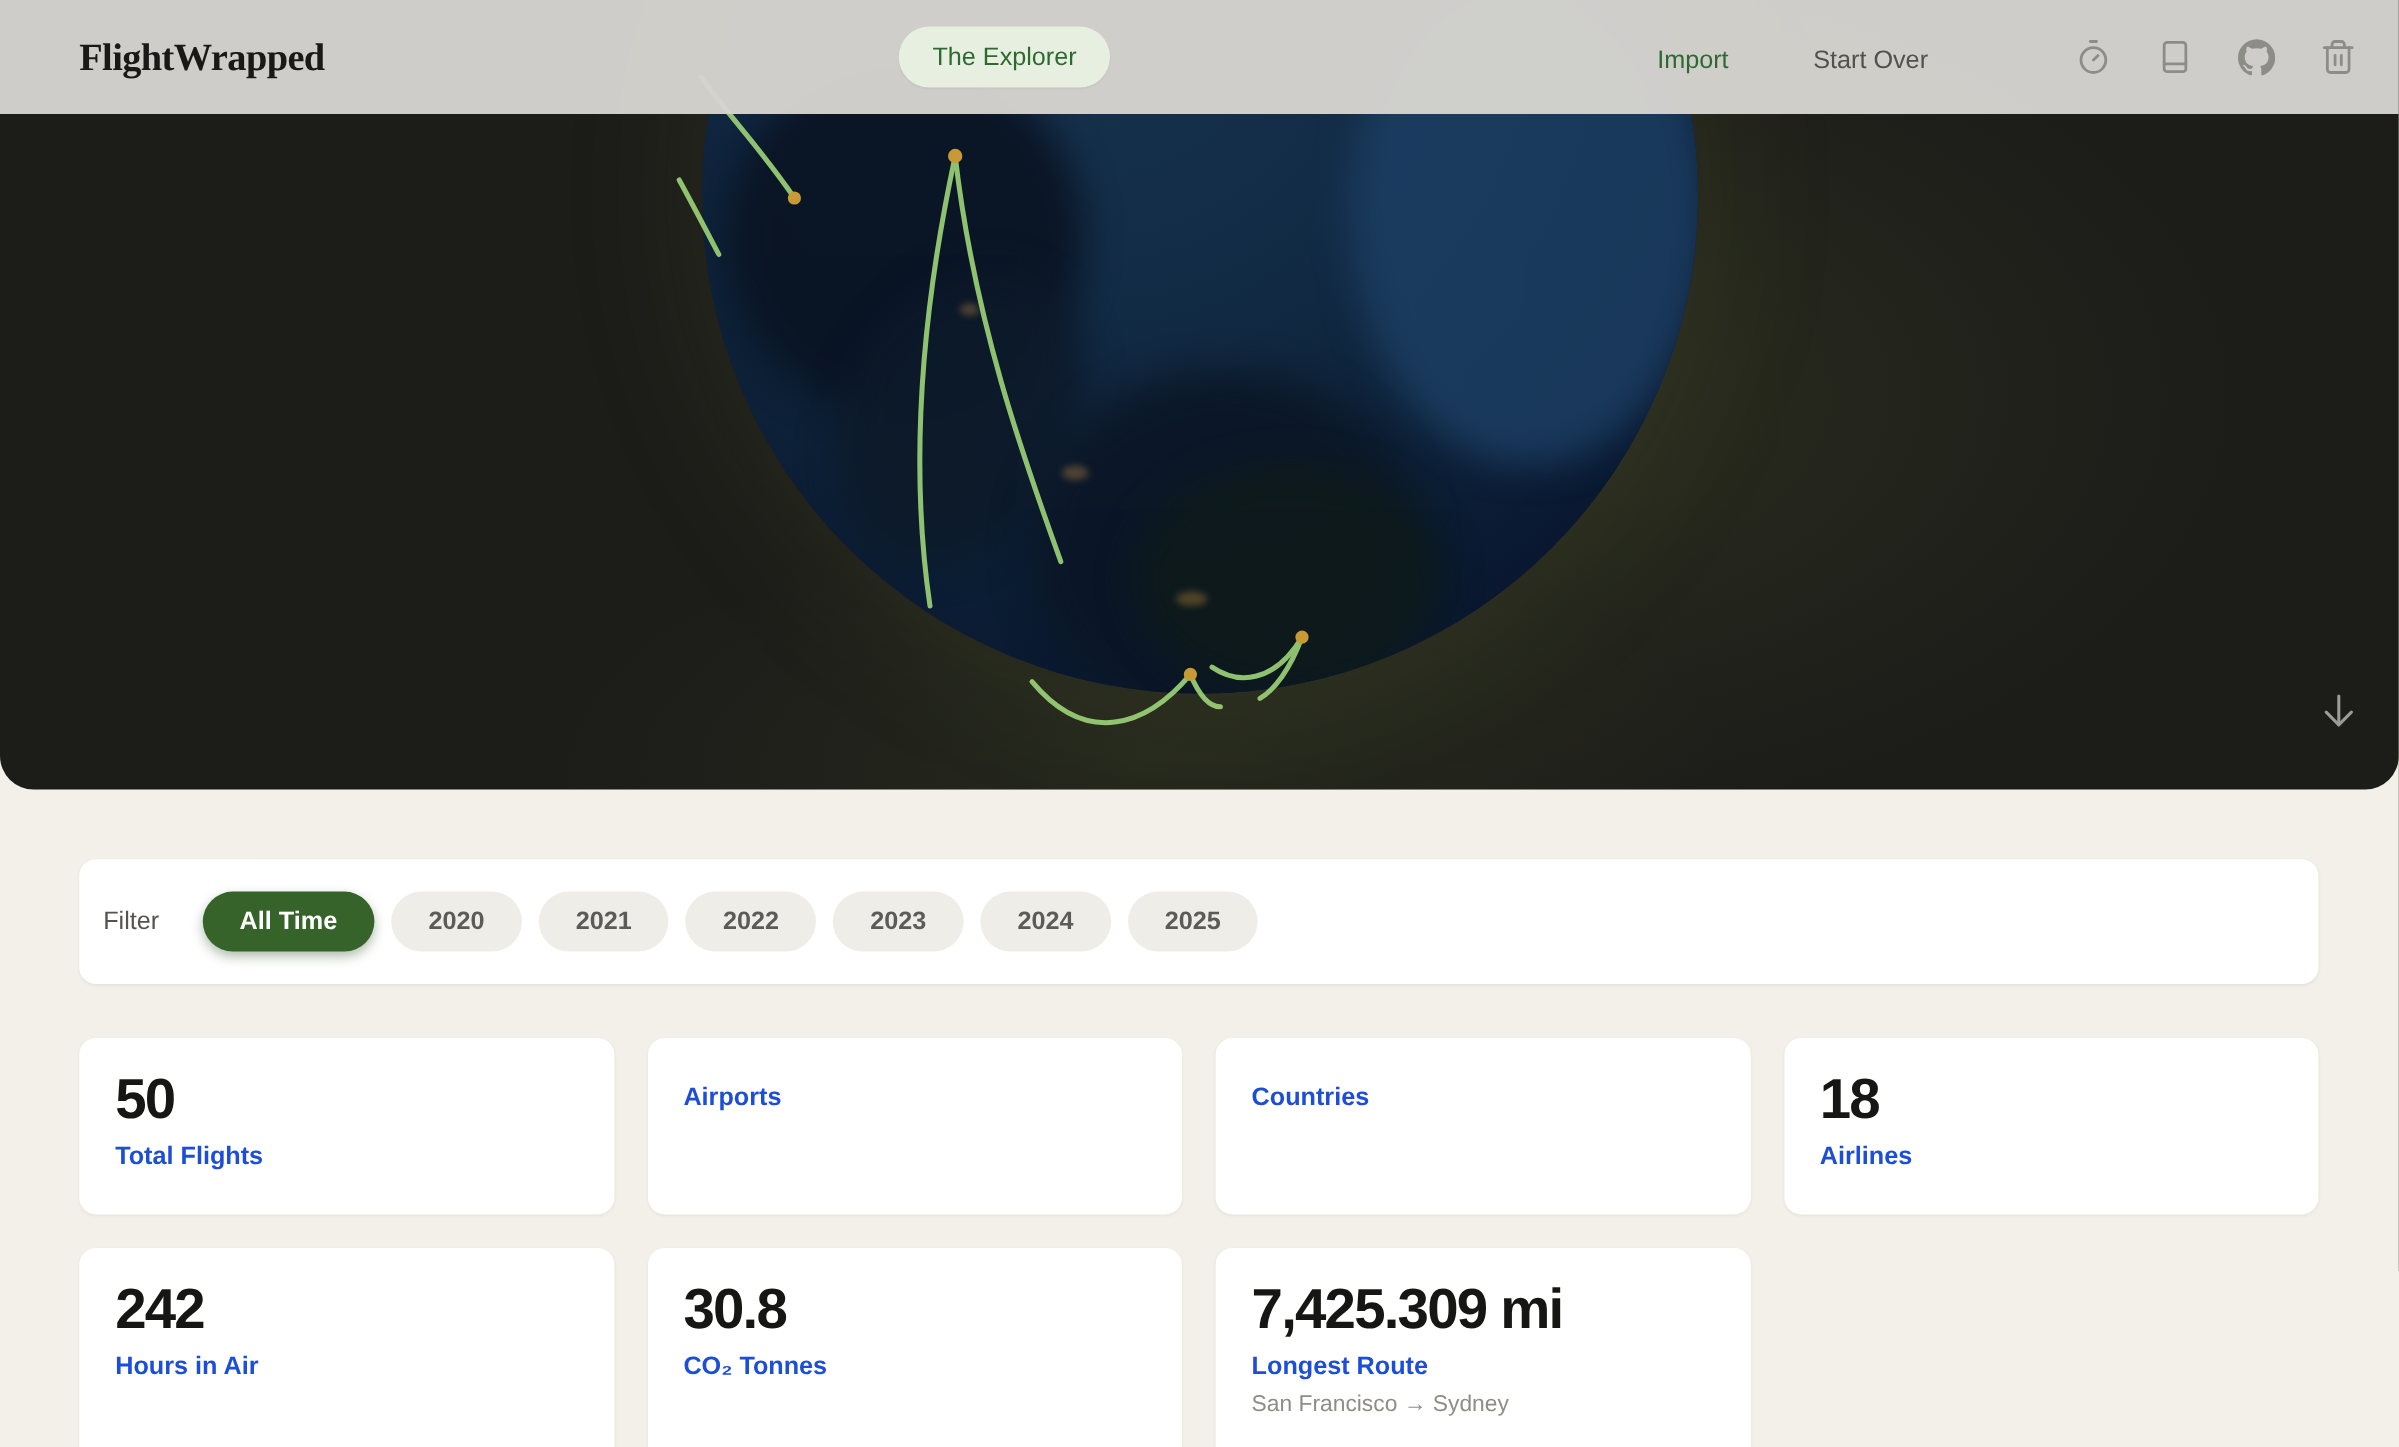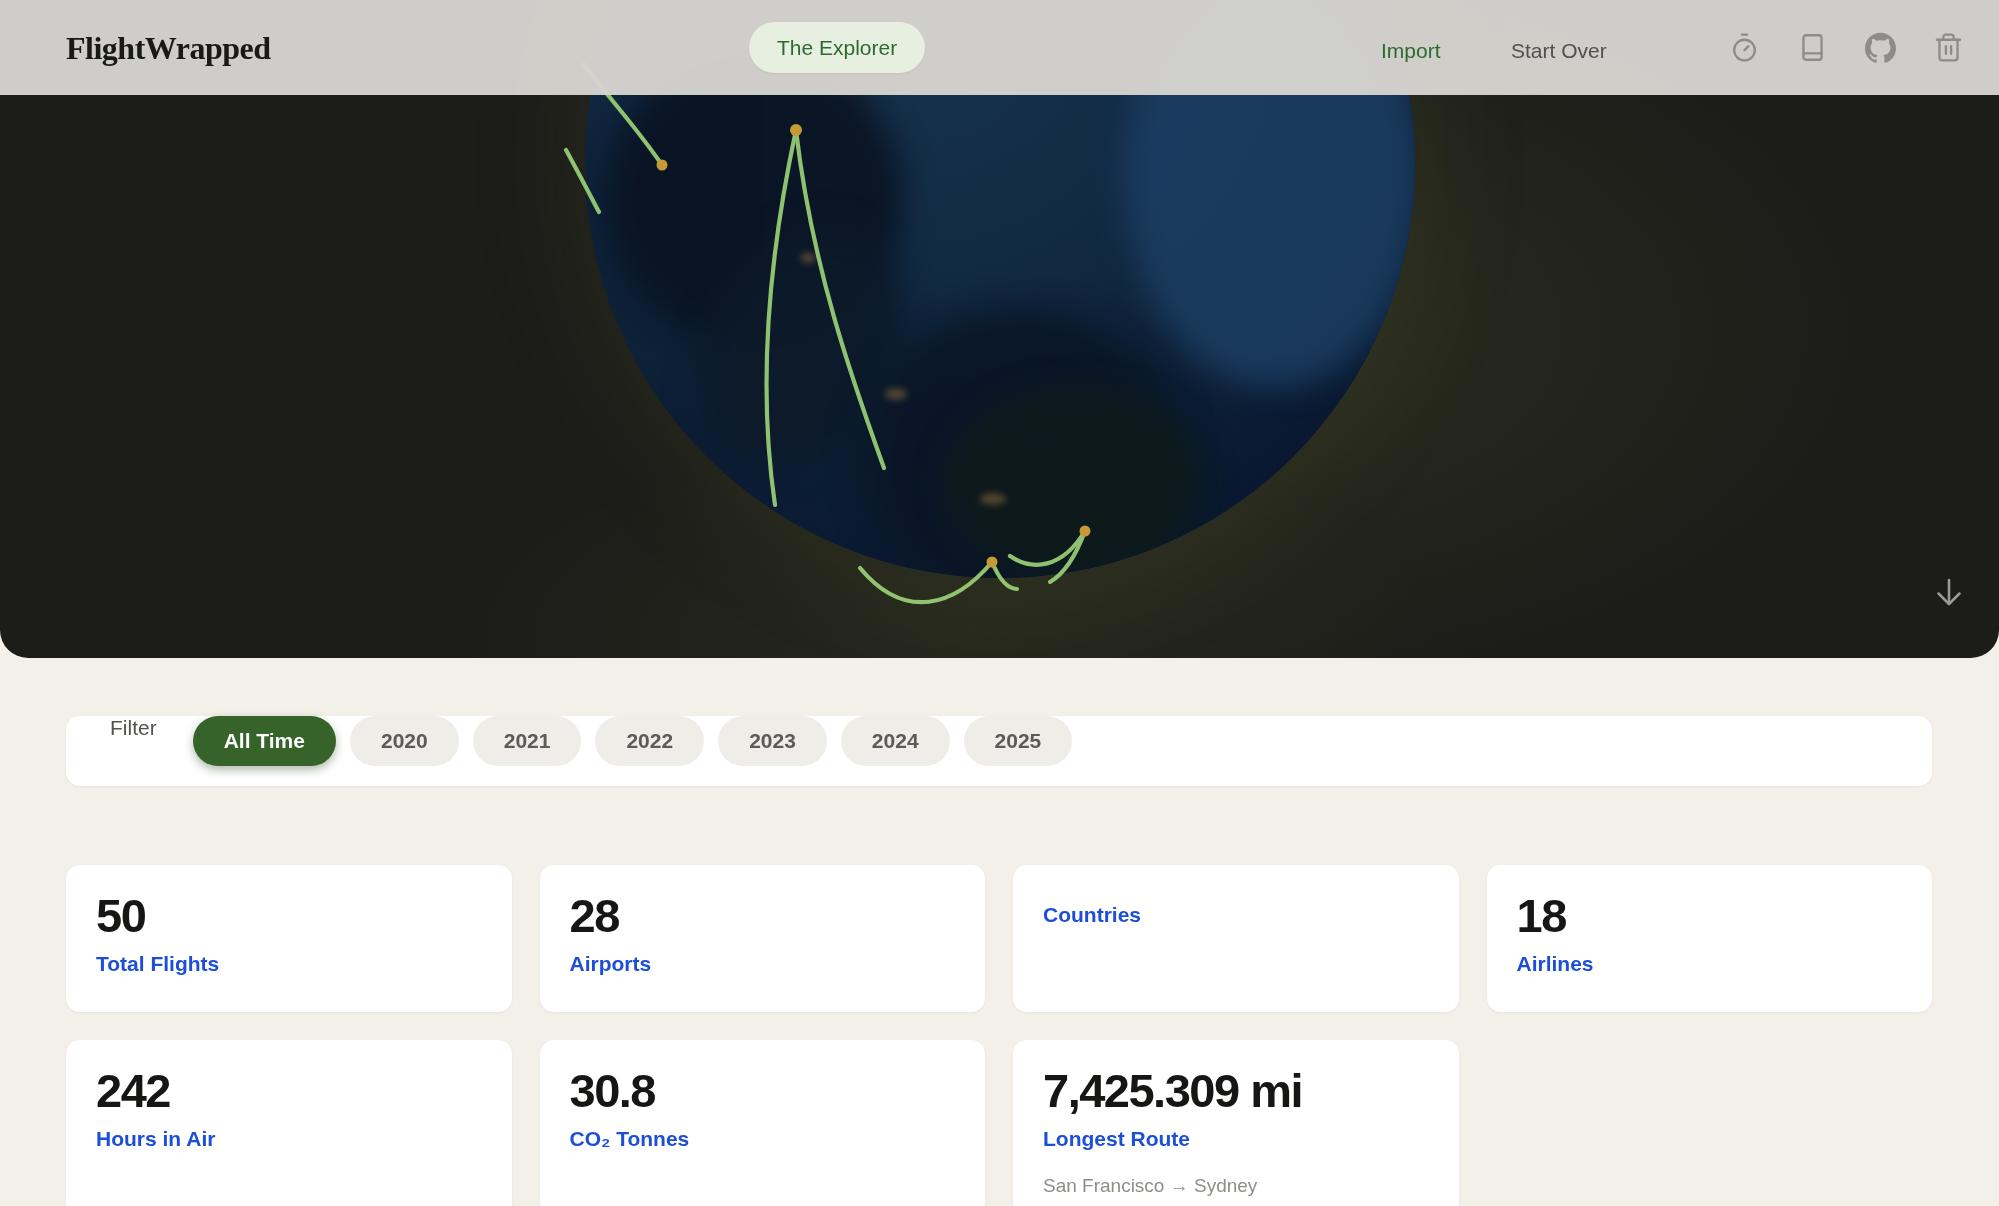--- a/index.html
+++ b/index.html
@@ -82,24 +82,24 @@
   }
   .icon-btn {
     width:31px; height:31px; color:#8d8d88;
     background:none; border:none; padding:0; cursor:pointer;
     display:flex; align-items:center; justify-content:center;
   }
   .icon-btn svg { width:100%; height:100%; }
 
   
   .filter-bar {
-    position:absolute; left:66px; top:716px; width:1866px; height:70px;
+    position:absolute; left:66px; top:716px; width:1866px; height:104px;
     background:#ffffff; border-radius:14px;
     box-shadow:0 1px 3px rgba(0,0,0,0.05);
-    display:flex; padding-left:44px;
+    display:flex; align-items:center; padding-left:20px;
   }
   .filter-label { font-size:21px; color:#55534f; margin-right:22px; }
   .pill {
     height:50px; border-radius:25px; border:none; cursor:pointer;
     padding:0 31px; margin-left:14px;
     font-family:"Liberation Sans", sans-serif;
     font-size:21px; font-weight:700;
     background:#efede7; color:#5b5b57;
     display:flex; align-items:center;
   }
@@ -116,21 +116,21 @@
   .stat-card {
     background:#ffffff; border-radius:14px;
     box-shadow:0 1px 3px rgba(0,0,0,0.05);
     padding:26px 30px;
   }
   .stat-value {
     font-size:47px; font-weight:800; letter-spacing:-1.5px;
     color:#161614; line-height:1.05;
   }
   .stat-label { margin-top:12px; font-size:21px; color:#1d4ed8;font-weight:bold; }
-  .stat-sublabel { margin-top:24px; font-size:19px; color:#8f8d87; }
+  .stat-sublabel { margin-top:9px; font-size:19px; color:#8f8d87; }
 </style>
 </head>
 <body>
 
 <section class="hero">
   <div class="hero-glow"></div>
 
   <div class="globe">
     <div class="landmass lm-na"></div>
     <div class="landmass lm-day"></div>
@@ -218,21 +218,20 @@
   <button class="pill">2024</button>
   <button class="pill">2025</button>
 </div>
 
 <div class="stats-grid">
   <div class="stat-card">
     <div class="stat-value">50</div>
     <div class="stat-label">Total Flights</div>
   </div>
   <div class="stat-card">
-    <div class="stat-value">28</div>
     <div class="stat-label">Airports</div>
   </div>
   <div class="stat-card">
     <div class="stat-label">Countries</div>
   </div>
   <div class="stat-card">
     <div class="stat-value">18</div>
     <div class="stat-label">Airlines</div>
   </div>
   <div class="stat-card">

